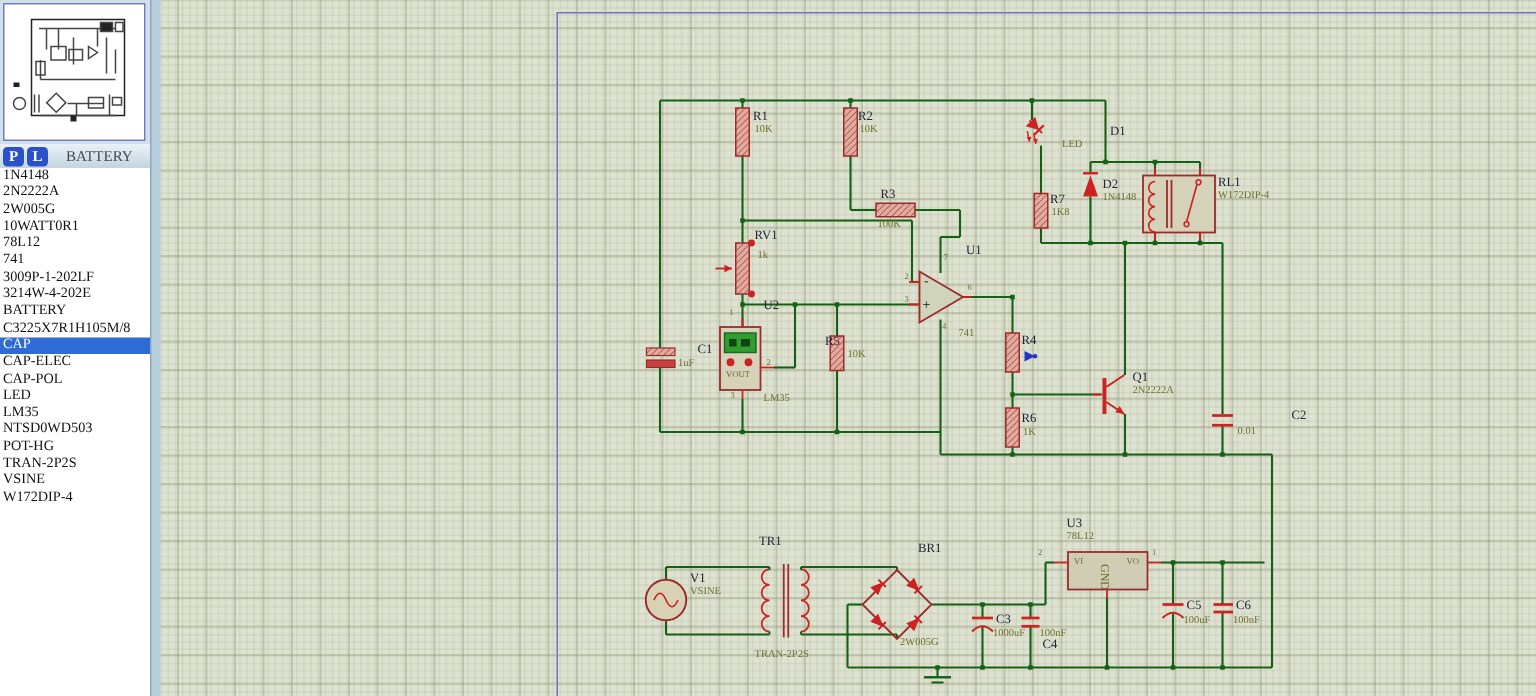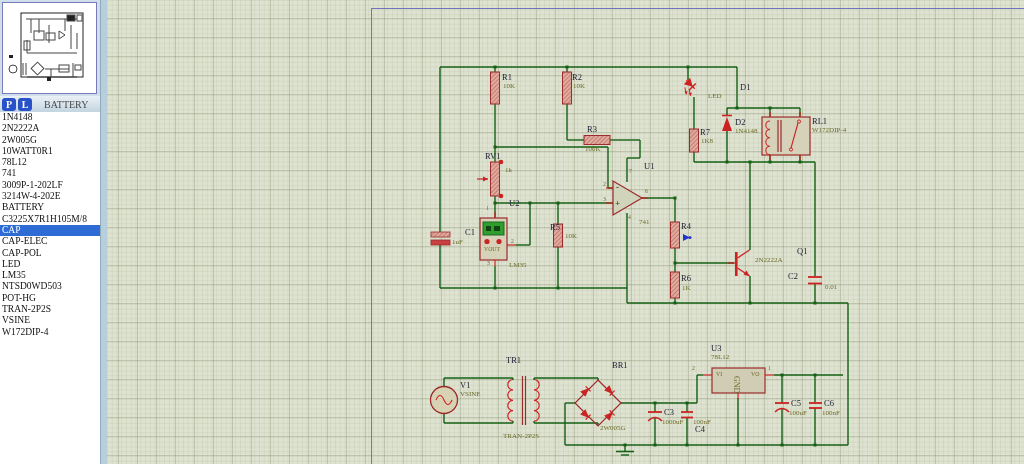--- a/index.html
+++ b/index.html
@@ -335,21 +335,21 @@
       <circle cx="690" cy="237.5" r="1.5" fill="#2233cc"></circle>
     </g>
   </svg>
 
   <div class="lbl ref" style="left:502px;top:73px">R1</div>
   <div class="lbl val" style="left:503px;top:83px">10K</div>
   <div class="lbl ref" style="left:572px;top:73px">R2</div>
   <div class="lbl val" style="left:573px;top:83px">10K</div>
   <div class="lbl ref" style="left:587px;top:125px">R3</div>
   <div class="lbl val" style="left:585px;top:146px">100K</div>
-  <div class="lbl ref" style="left:485px;top:152px">RV1</div>
+  <div class="lbl ref" style="left:503px;top:152px">RV1</div>
   <div class="lbl val" style="left:505px;top:167px">1k</div>
 
   <div class="lbl ref" style="left:509px;top:199px">U2</div>
   <div class="lbl val" style="left:509px;top:262px">LM35</div>
   <div class="lbl pin" style="left:484px;top:247px">VOUT</div>
   <div class="lbl pin" style="left:486px;top:206px">1</div>
   <div class="lbl pin" style="left:511px;top:239px">2</div>
   <div class="lbl pin" style="left:487px;top:261px">3</div>
 
   <div class="lbl ref" style="left:550px;top:223px">R5</div>
@@ -371,23 +371,23 @@
   <div class="lbl val" style="left:708px;top:93px">LED</div>
   <div class="lbl ref" style="left:700px;top:128px">R7</div>
   <div class="lbl val" style="left:701px;top:138px">1K8</div>
   <div class="lbl ref" style="left:735px;top:118px">D2</div>
   <div class="lbl val" style="left:735px;top:128px">1N4148</div>
   <div class="lbl ref" style="left:812px;top:117px">RL1</div>
   <div class="lbl val" style="left:812px;top:127px">W172DIP-4</div>
   <div class="lbl ref" style="left:681px;top:222px">R4</div>
   <div class="lbl ref" style="left:681px;top:274px">R6</div>
   <div class="lbl val" style="left:682px;top:285px">1K</div>
-  <div class="lbl ref" style="left:797px;top:247px">Q1</div>
+  <div class="lbl ref" style="left:755px;top:247px">Q1</div>
   <div class="lbl val" style="left:755px;top:257px">2N2222A</div>
-  <div class="lbl ref" style="left:788px;top:272px">C2</div>
+  <div class="lbl ref" style="left:861px;top:272px">C2</div>
   <div class="lbl val" style="left:825px;top:284px">0.01</div>
 
   <div class="lbl ref" style="left:460px;top:381px">V1</div>
   <div class="lbl val" style="left:460px;top:391px">VSINE</div>
   <div class="lbl ref" style="left:506px;top:356px">TR1</div>
   <div class="lbl val" style="left:503px;top:433px">TRAN-2P2S</div>
   <div class="lbl ref" style="left:612px;top:361px">BR1</div>
   <div class="lbl val" style="left:600px;top:425px">2W005G</div>
   <div class="lbl ref" style="left:664px;top:408px">C3</div>
   <div class="lbl val" style="left:662px;top:419px">1000uF</div>

